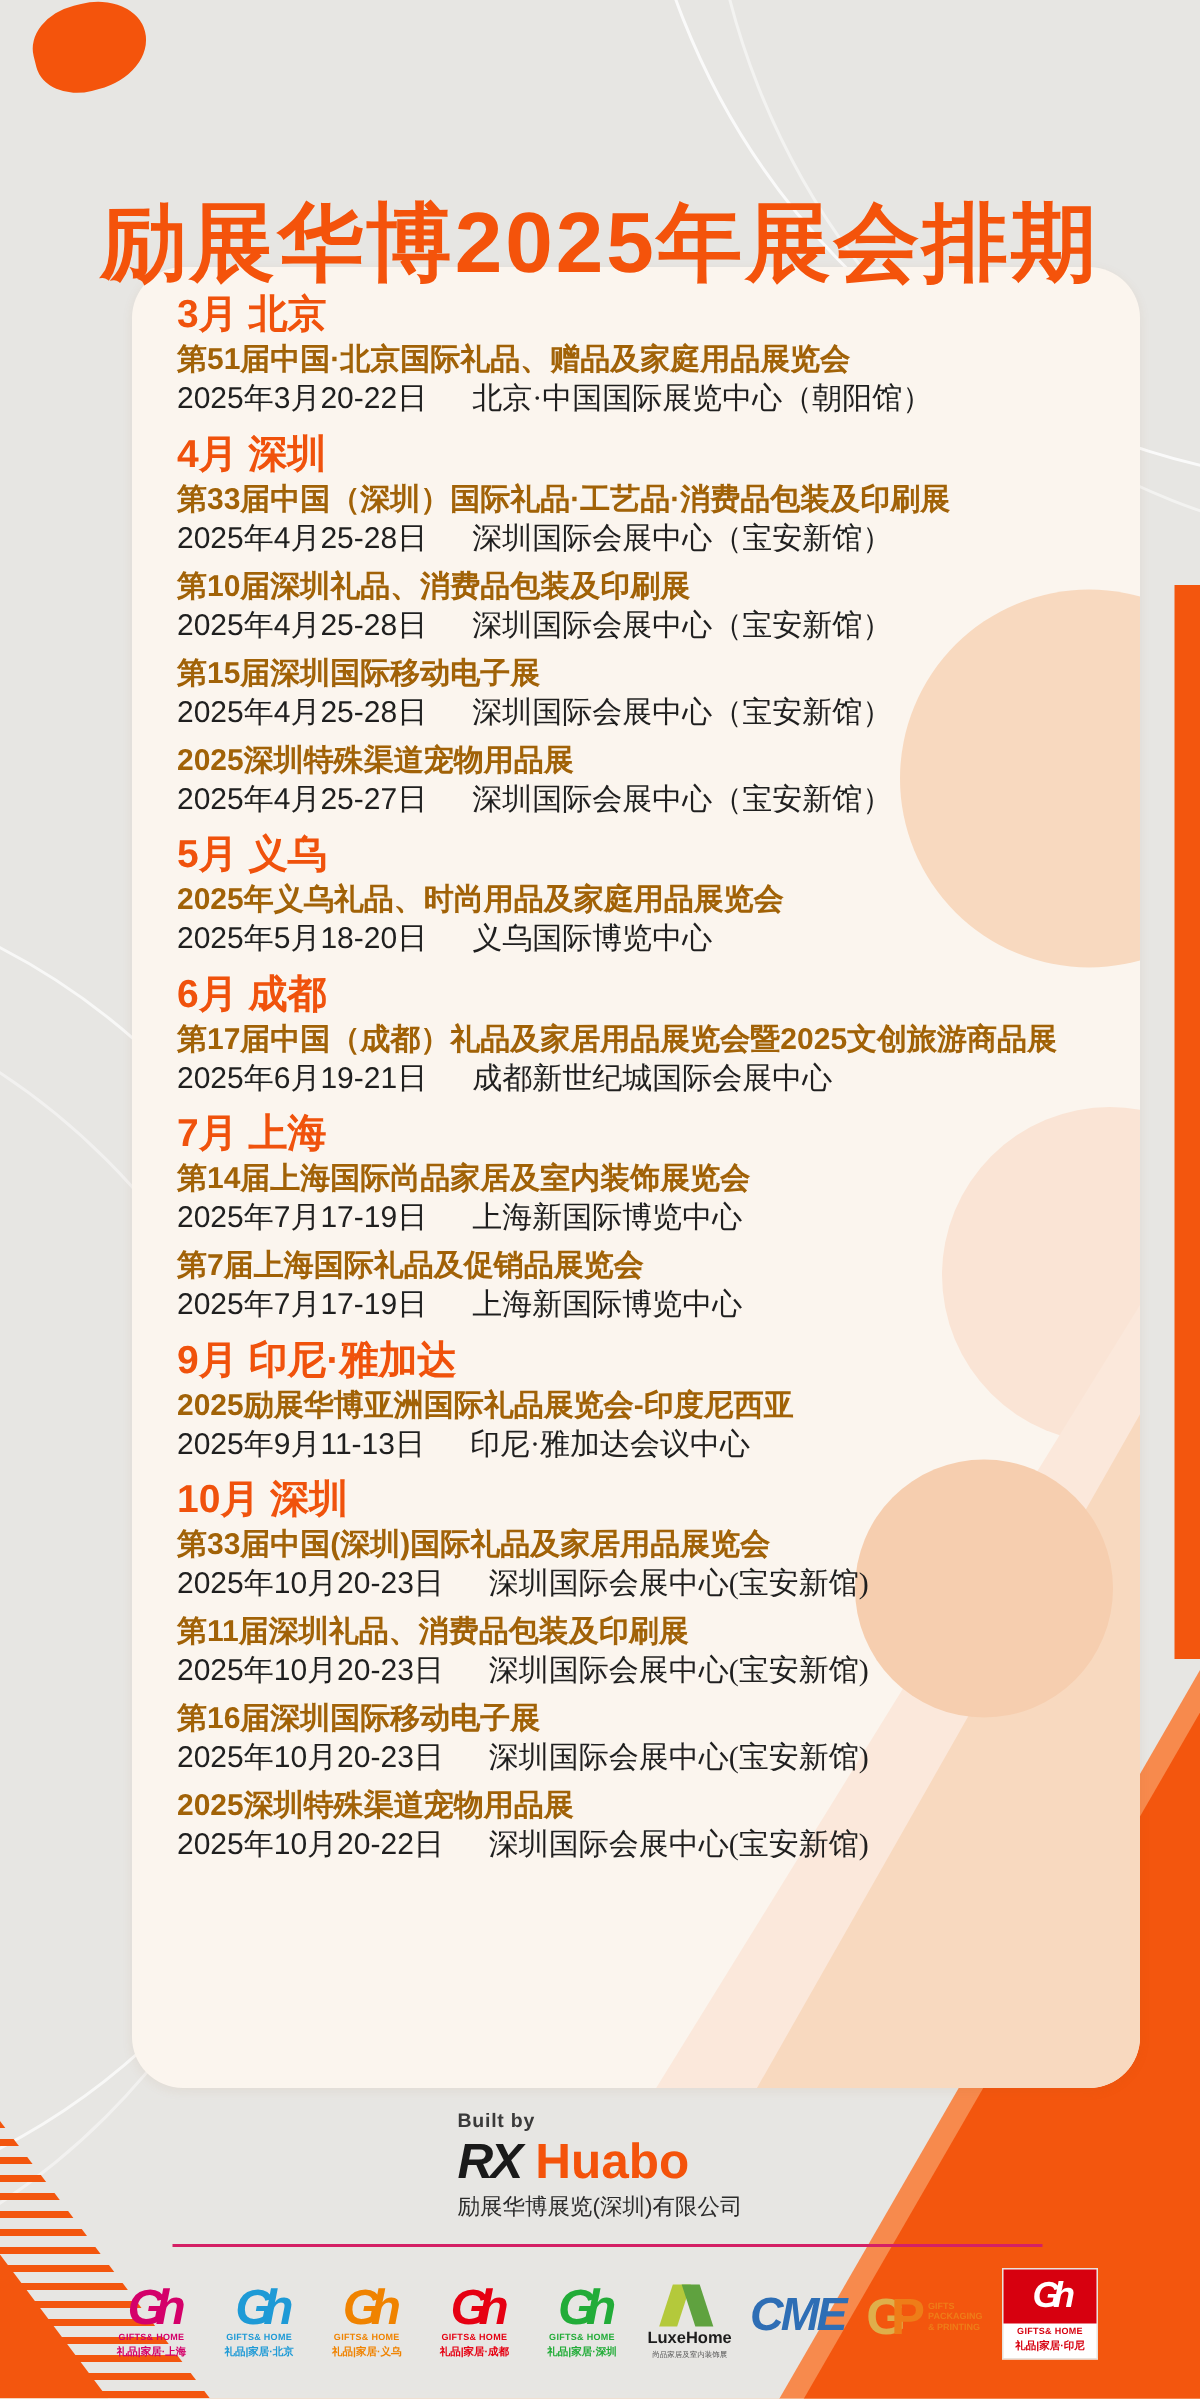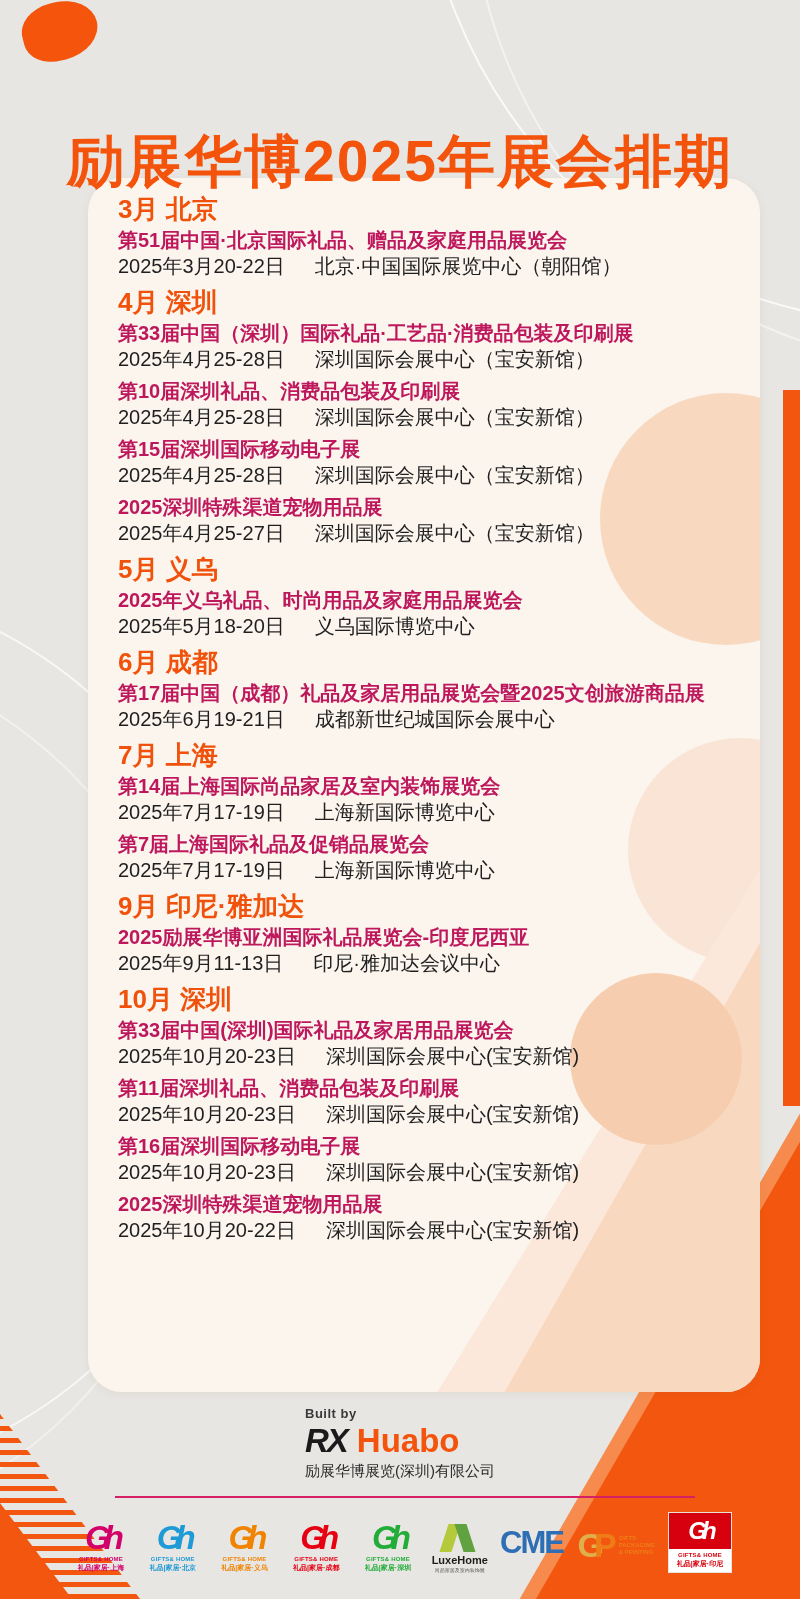--- a/index.html
+++ b/index.html
@@ -38,23 +38,23 @@
   .deco-circle-1{left:512px;top:215px;width:252px;height:252px;border-radius:50%;background:#F8D9BF;}
   .deco-circle-2{left:540px;top:560px;width:224px;height:224px;border-radius:50%;background:#FAE4D5;}
   .deco-band-light{inset:0;background:#FBE8DB;
     clip-path:polygon(100% 57%,100% 64%,64% 100%,52% 100%);}
   .deco-band{inset:0;background:#F8D9BF;
     clip-path:polygon(100% 63%,100% 100%,62% 100%);}
   .deco-circle-3{left:482px;top:795px;width:172px;height:172px;border-radius:50%;background:#F6CEAF;}
   .card-content{position:relative;z-index:2;padding:16px 24px 0 30px;}
   .month-label{font-size:26px;line-height:30px;font-weight:800;color:#F0520C;margin:8px 0 3px;}
   .month:first-child .month-label{margin-top:0;}
-  .event-name{font-size:20px;line-height:26px;font-weight:700;color:#be185d;white-space:nowrap;}
+  .event-name{font-size:20px;line-height:26px;font-weight:700;color:#a16207;white-space:nowrap;}
   .event-meta{font-size:20px;line-height:26px;color:#1F1F1F;margin-bottom:6px;white-space:nowrap;}
-  .event-venue{margin-left:30px;}
+  .event-venue{margin-left:30px;font-family:Liberation Serif, serif;}
   
   .footer{position:absolute;top:1406px;left:0;right:0;text-align:center;z-index:2;}
   .footer-inner{display:inline-block;text-align:left;}
   .built-by{font-size:13px;font-weight:700;color:#3A3A3A;letter-spacing:.5px;}
   .brand-row{margin-top:1px;white-space:nowrap;}
   .brand-rx{font-size:33px;font-weight:900;color:#1A1A1A;letter-spacing:-2px;font-style:italic;}
   .brand-huabo{font-size:33px;font-weight:800;color:#F4530B;margin-left:10px;}
   .company{font-size:15px;color:#2B2B2B;margin-top:2px;}
   .divider{position:absolute;top:1496px;left:115px;width:580px;height:2px;background:#D52065;z-index:2;}
   
@@ -62,21 +62,21 @@
     justify-content:space-between;align-items:flex-end;z-index:2;}
   .logo{text-align:center;width:66px;}
   .gh-mark{font-size:33px;font-weight:800;letter-spacing:-7px;line-height:34px;font-style:italic;}
   .gh-cap1{font-size:6px;font-weight:700;margin-top:1px;letter-spacing:.2px;}
   .gh-cap2{font-size:7px;font-weight:700;margin-top:1px;}
   .lh-mark{position:relative;width:40px;height:28px;margin:2px auto 0;}
   .lh-bar1{position:absolute;left:4px;top:0;width:12px;height:28px;background:#B4C93B;transform:skewX(-18deg);}
   .lh-bar2{position:absolute;left:19px;top:0;width:12px;height:28px;background:#5FA23F;transform:skewX(18deg);}
   .lh-name{font-size:11px;font-weight:800;color:#1C1C1C;margin-top:2px;}
   .lh-cap{font-size:5px;color:#555;margin-top:1px;white-space:nowrap;}
-  .cme-mark{font-size:31px;font-weight:800;letter-spacing:-2px;line-height:60px;}
+  .cme-mark{font-size:31px;font-weight:800;letter-spacing:-2px;line-height:60px;font-style:italic;}
   .gp{display:flex;align-items:center;justify-content:center;width:92px;}
   .gp-g{font-size:34px;font-weight:800;line-height:56px;}
   .gp-p{font-size:34px;font-weight:800;margin-left:-10px;line-height:56px;}
   .gp-text{text-align:left;margin-left:2px;}
   .gp-text div{font-size:6px;font-weight:700;color:#EE7D18;line-height:7px;}
   .ghcard{width:62px;border:1px solid #E8E3DD;background:#fff;}
   .ghcard-top{height:36px;display:flex;align-items:center;justify-content:center;}
   .ghcard-mark{font-size:24px;font-weight:800;letter-spacing:-5px;color:#fff;font-style:italic;}
   .ghcard-bottom{padding:2px 0 3px;}
 </style>

